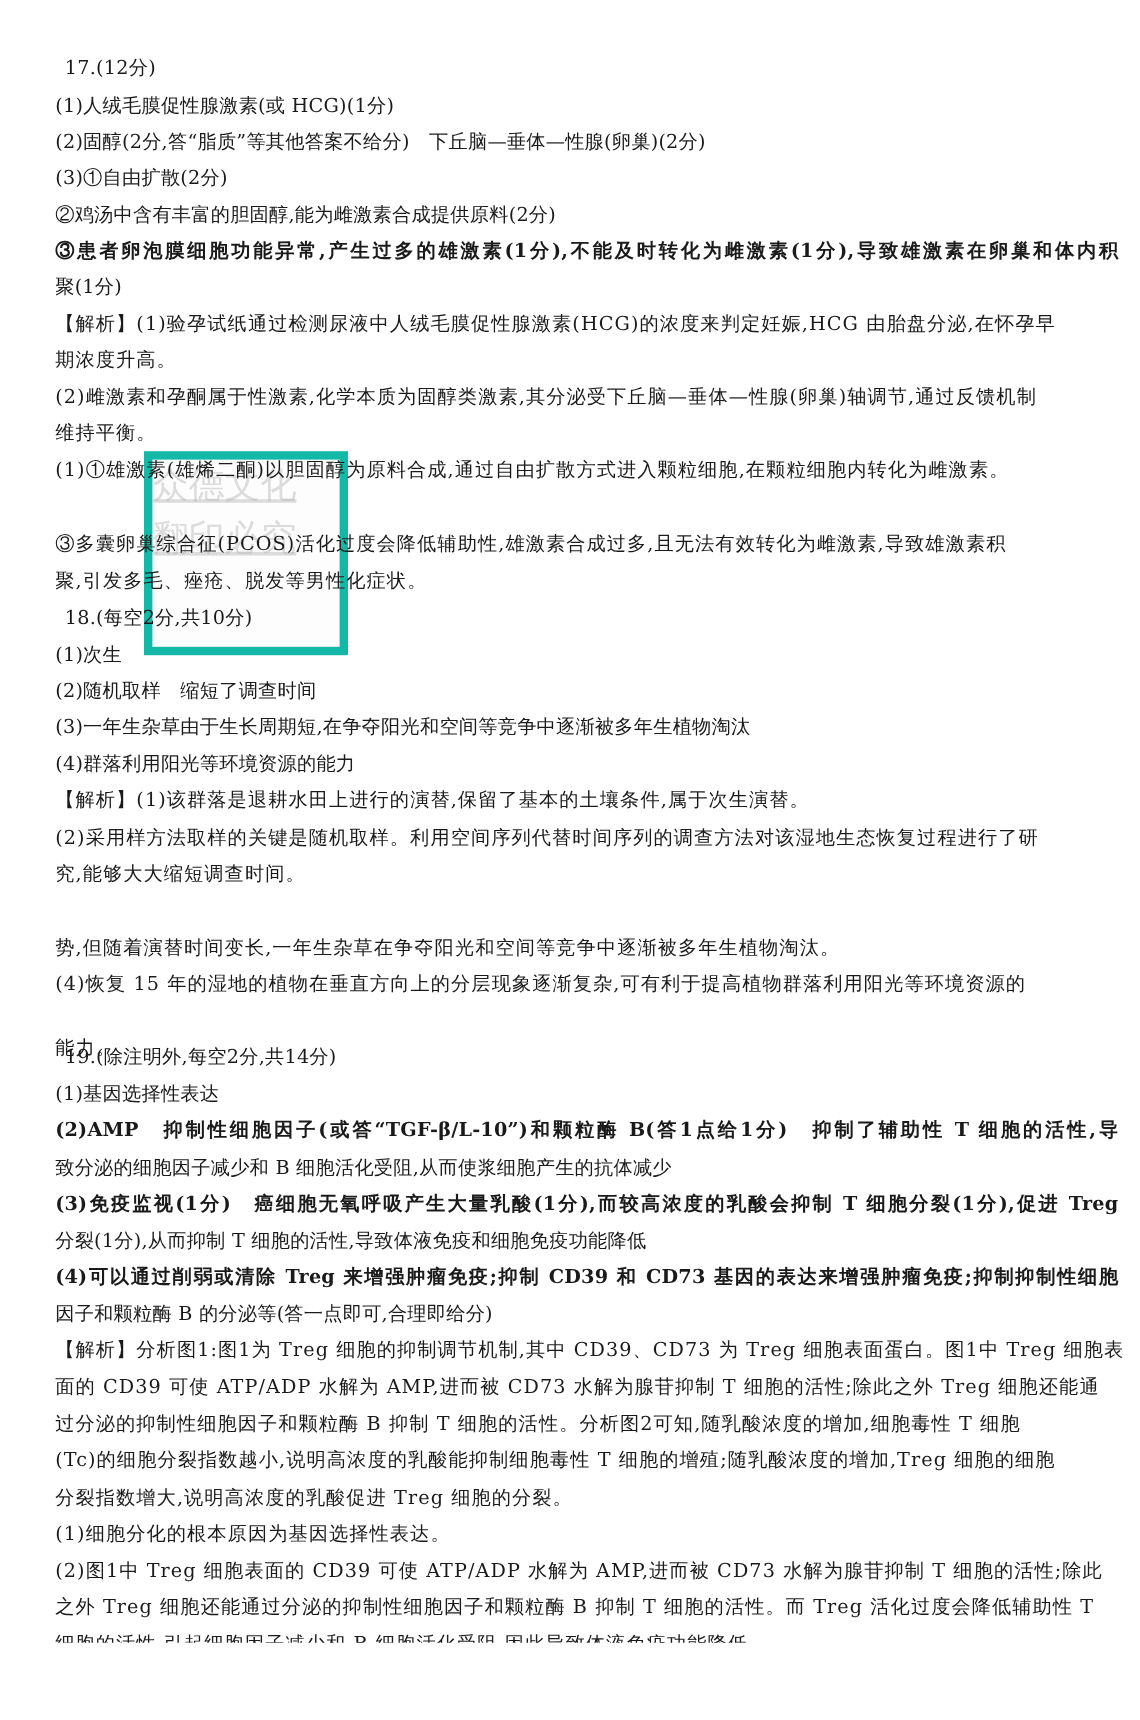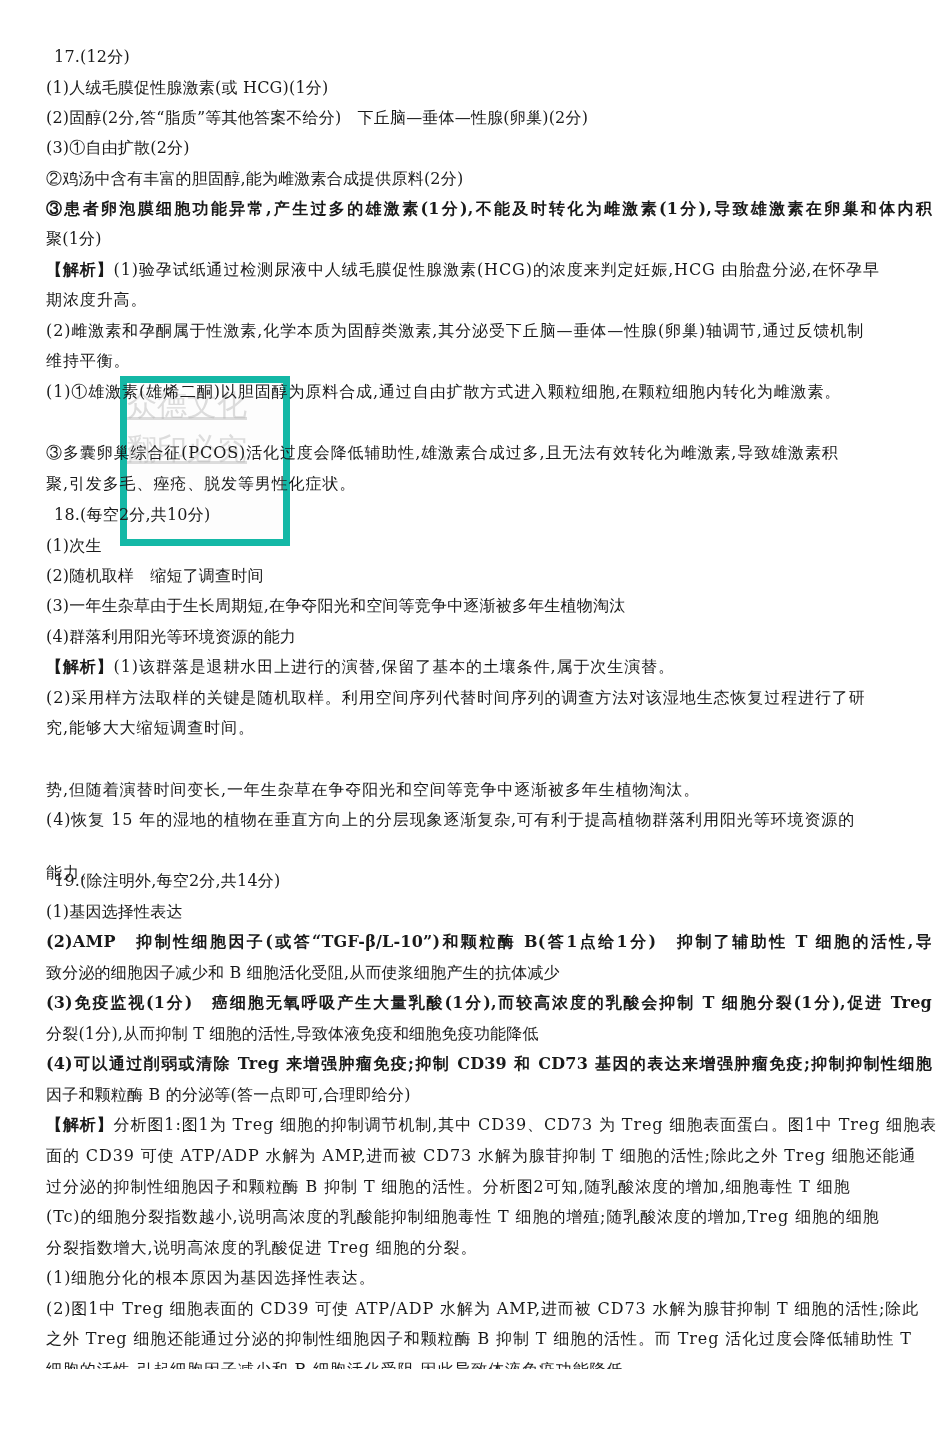--- a/index.html
+++ b/index.html
@@ -8,21 +8,21 @@
       font-family: "DejaVu Serif", "Liberation Serif", serif;
       color: #1a1a1a;
     }
     .page { position: absolute; left: 0; top: 0; width: 950px; height: 1433px; }
     .line {
       position: absolute; white-space: nowrap; font-size: 16px; line-height: 20px;
       letter-spacing: 0.2px;
     }
     .qnum { left: 18px; margin-left: 36px; }
     .sub { left: 46px; }
-    .bold-tag { font-weight: bold; margin-top: 20px; }
+    .bold-tag { font-weight: normal; margin-top: 20px; }
     .analysis { letter-spacing: 0.9px; }
     .justify { width: 886px; text-align: justify; text-align-last: justify; white-space: nowrap; font-weight: bold; }
     .clip {
       height: 9px; overflow: hidden;
     }
     .watermark {
       position: absolute; left: 120px; top: 376px; width: 156px; height: 156px;
       border: 7px solid #14b8a6; background: rgba(250,250,250,0.35);
       color: rgba(180,180,180,0.45); font-size: 30px; line-height: 44px;
       text-align: left; font-family: "DejaVu Sans", "Liberation Sans", sans-serif;

